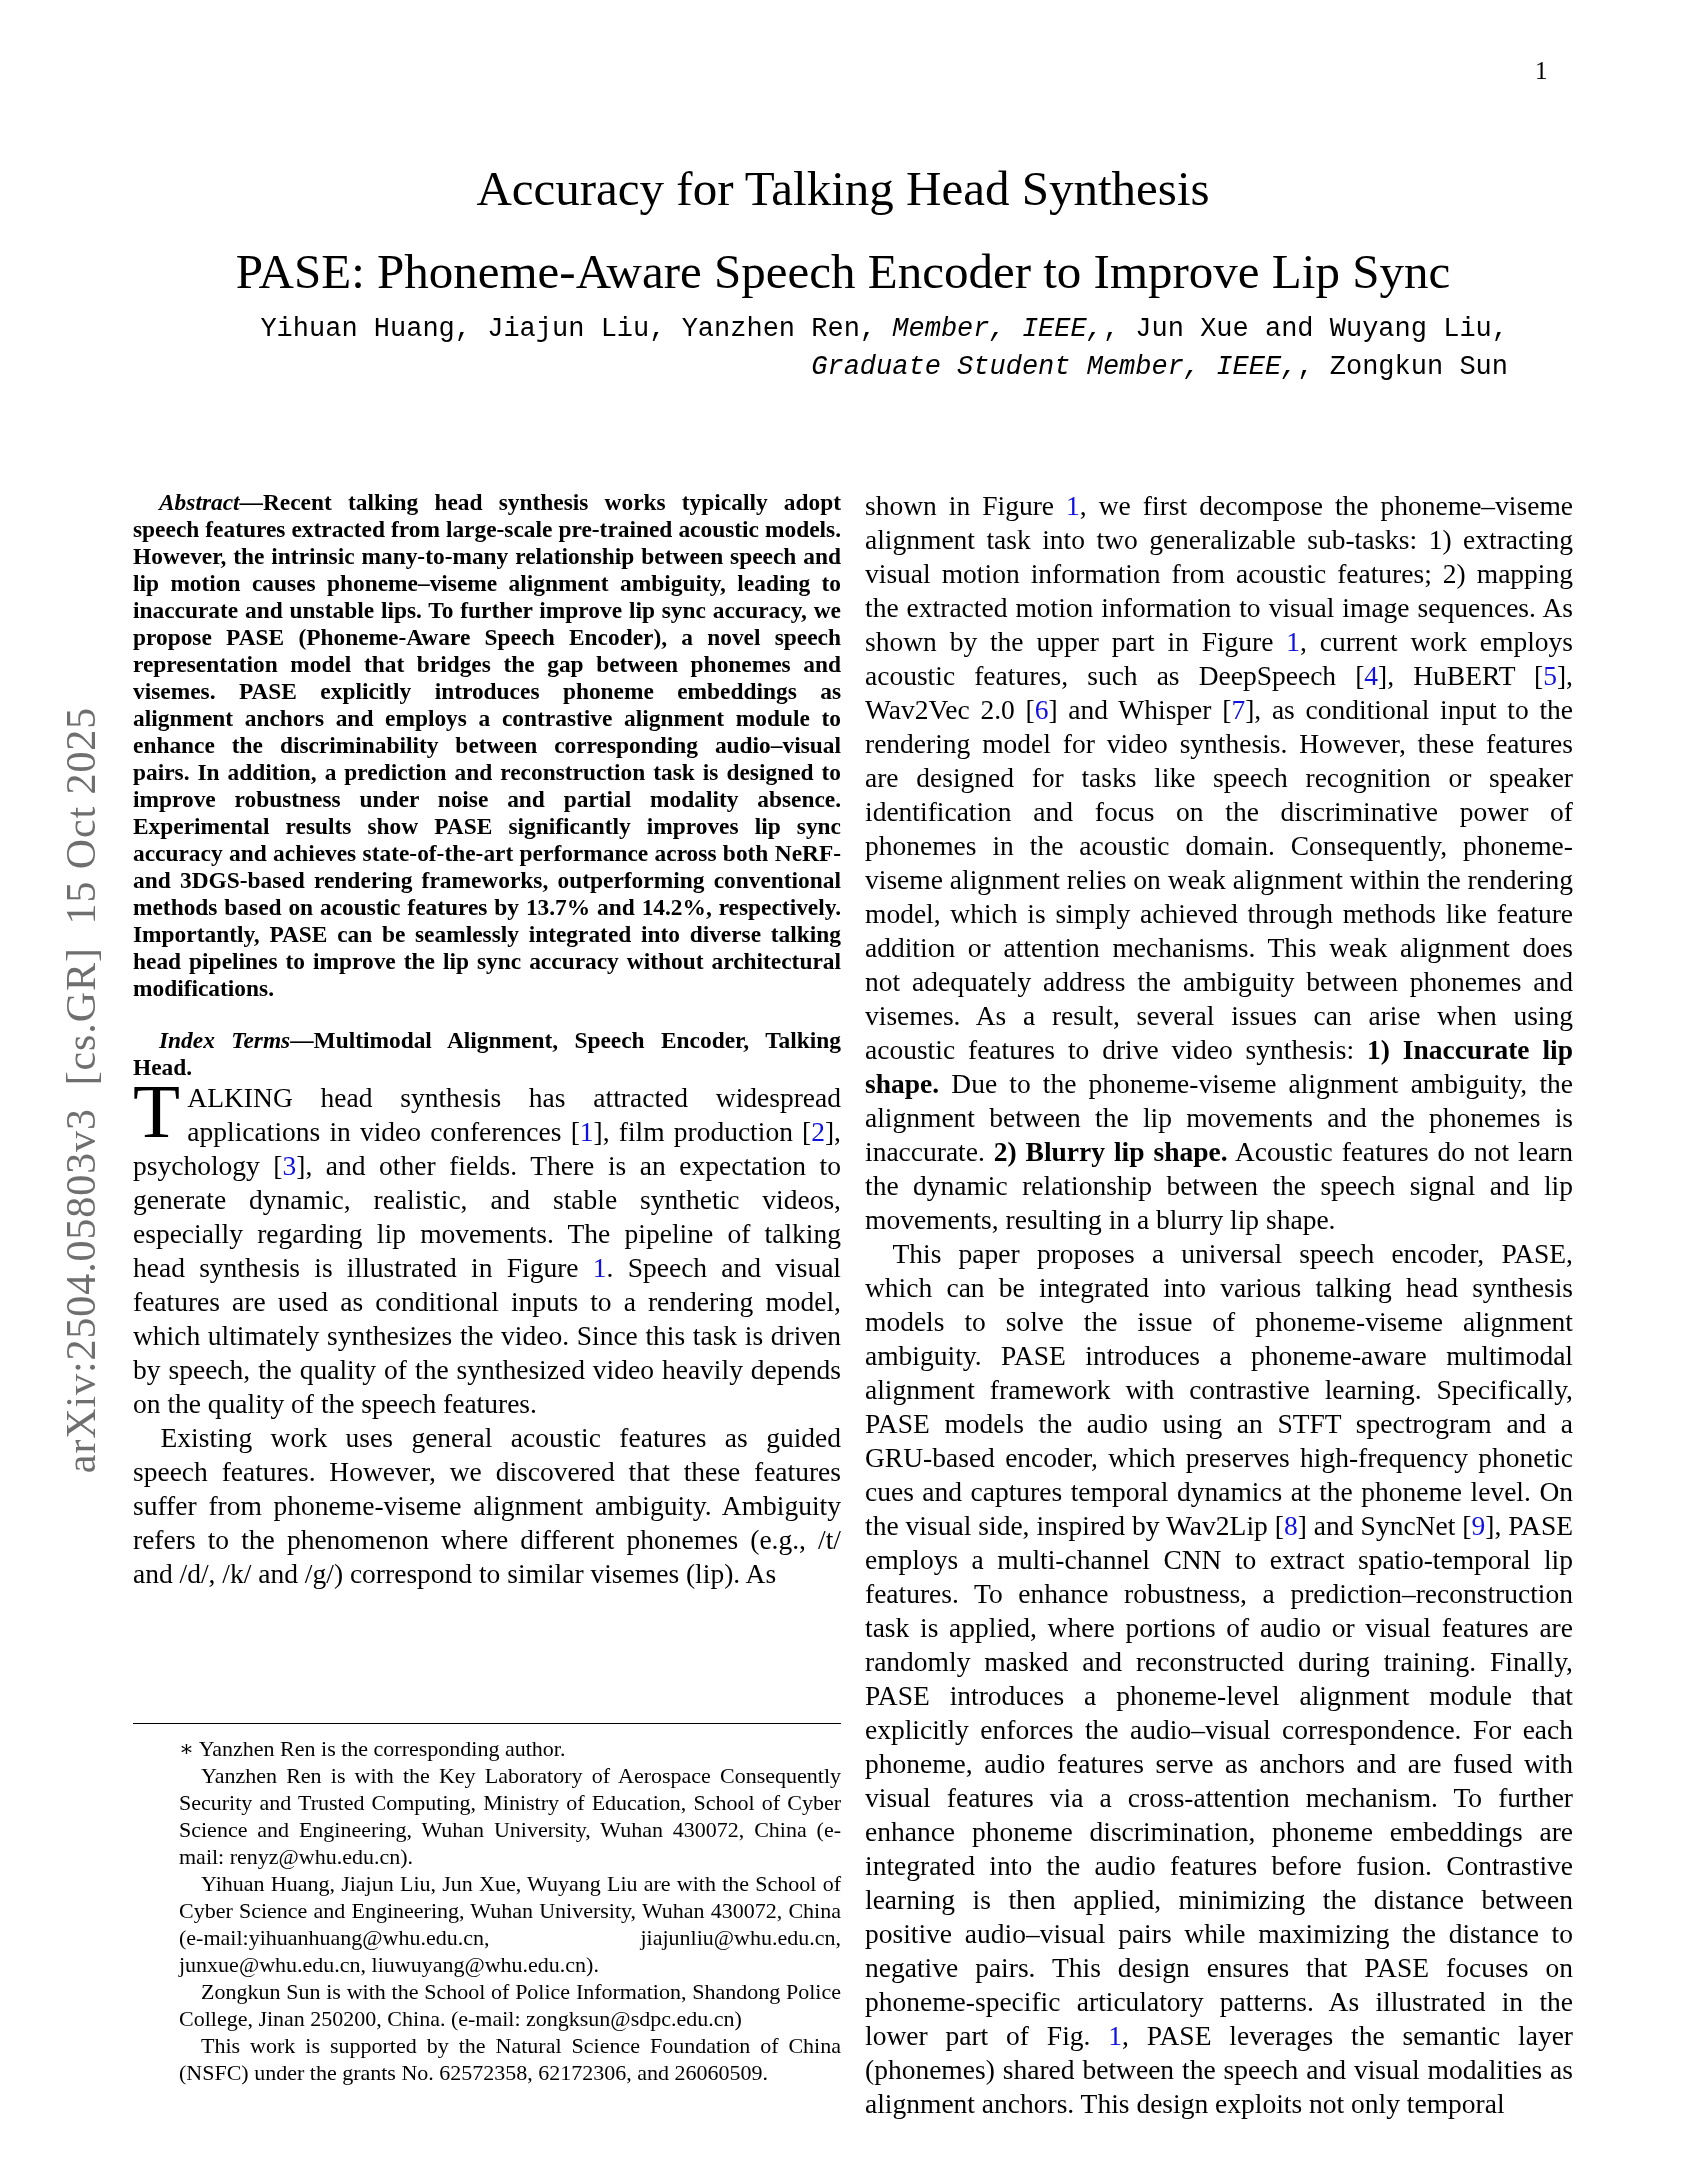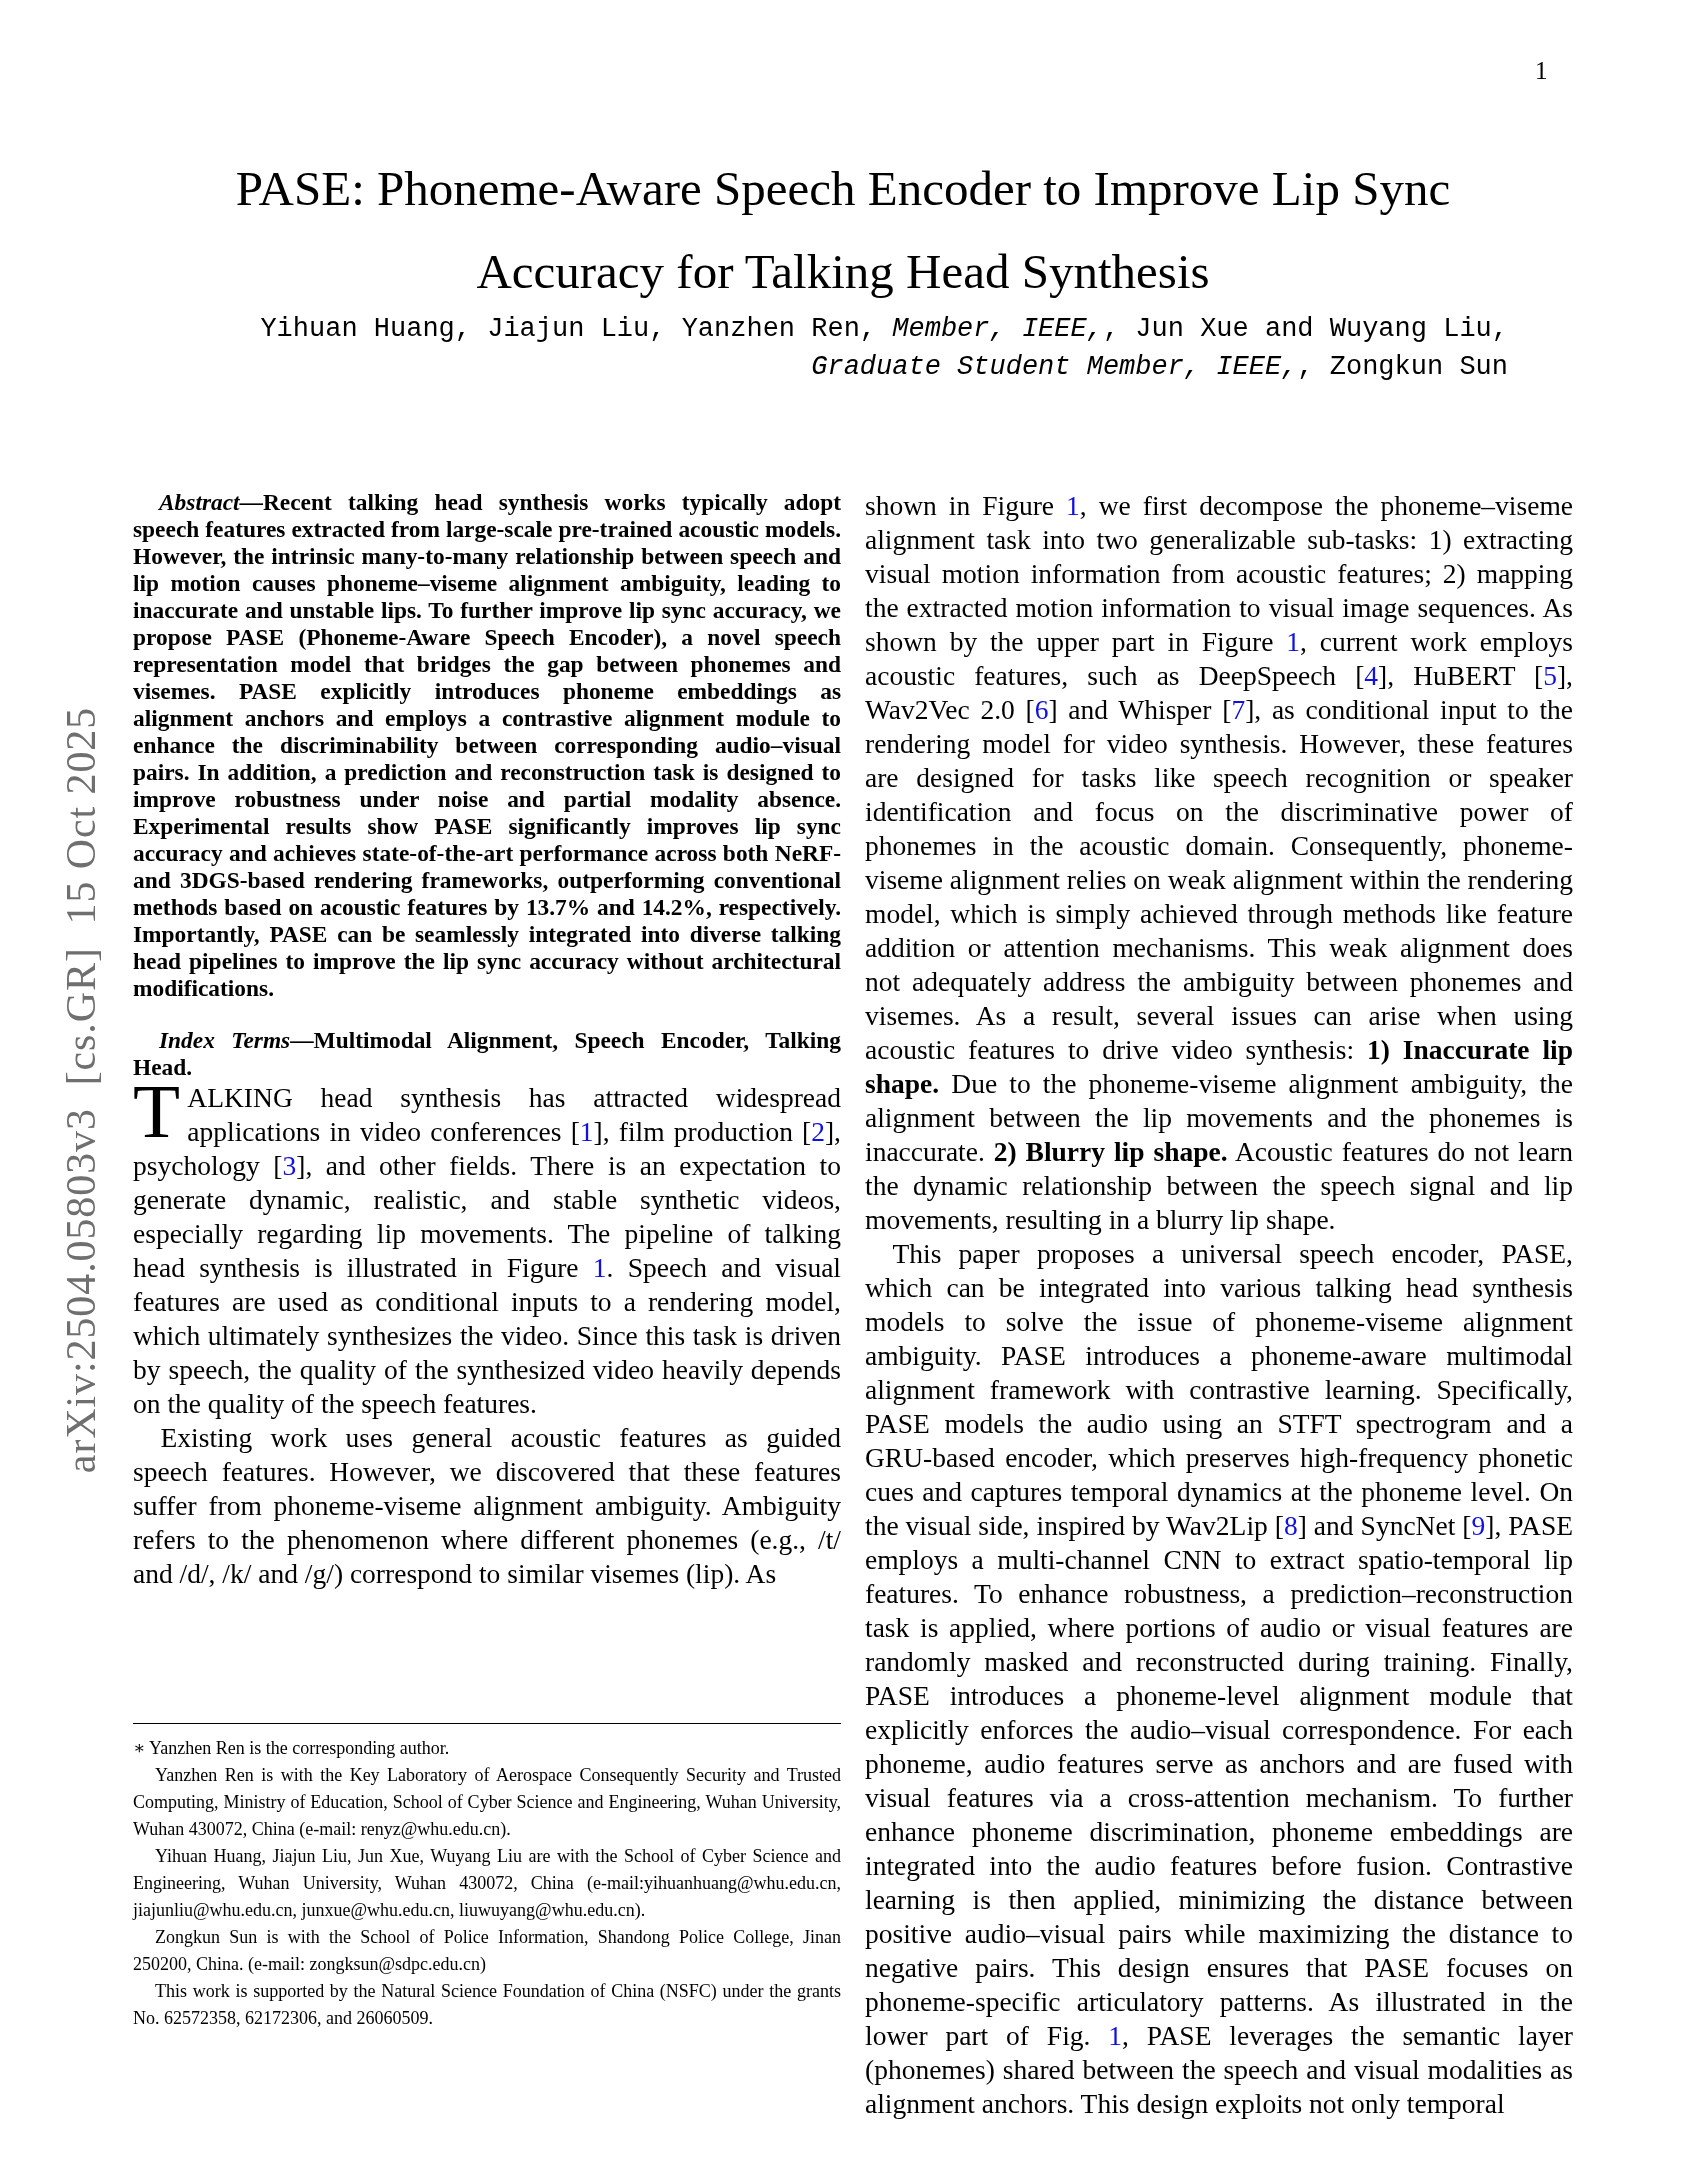--- a/index.html
+++ b/index.html
@@ -108,38 +108,39 @@
     top:1723px;
     left:133px;
     width:708px;
   }
   .fnrule{
     width:100%;
     border-top:1.8px solid #000;
     margin-bottom:11px;
   }
   .fn{
-    font-size:18px;
+    font-size:22px;
     line-height:27px;
     text-align:justify;
+    margin-left:46px;
   }
   .fn.ind{text-indent:22px;}
 </style>
 </head>
 <body>
 
 <div class="page">
 
   <div class="pageno">1</div>
 
   <div class="arxiv">arXiv:2504.05803v3  [cs.GR]  15 Oct 2025</div>
 
   <h1 class="title">
+    <span class="tl">Accuracy for Talking Head Synthesis</span>
     <span class="tl">PASE: Phoneme-Aware Speech Encoder to Improve Lip Sync</span>
-    <span class="tl">Accuracy for Talking Head Synthesis</span>
   </h1>
 
   <div class="authors"><span>Yihuan Huang, Jiajun Liu, Yanzhen Ren, </span><span class="seg-i">Member, IEEE,</span><span>, Jun Xue and Wuyang Liu, </span><span class="seg-i">Graduate Student Member, IEEE,</span><span>, Zongkun Sun</span></div>
 
   <div class="columns">
 
     <div class="col">
       <p class="abs"><span class="seg-bi">Abstract</span><span class="seg-b">—Recent talking head synthesis works typically adopt speech features extracted from large-scale pre-trained acoustic models. However, the intrinsic many-to-many relationship between speech and lip motion causes phoneme–viseme alignment ambiguity, leading to inaccurate and unstable lips. To further improve lip sync accuracy, we propose PASE (Phoneme-Aware Speech Encoder), a novel speech representation model that bridges the gap between phonemes and visemes. PASE explicitly introduces phoneme embeddings as alignment anchors and employs a contrastive alignment module to enhance the discriminability between corresponding audio–visual pairs. In addition, a prediction and reconstruction task is designed to improve robustness under noise and partial modality absence. Experimental results show PASE significantly improves lip sync accuracy and achieves state-of-the-art performance across both NeRF- and 3DGS-based rendering frameworks, outperforming conventional methods based on acoustic features by 13.7% and 14.2%, respectively. Importantly, PASE can be seamlessly integrated into diverse talking head pipelines to improve the lip sync accuracy without architectural modifications.</span></p>
       <p class="abs idx"><span class="seg-bi">Index Terms</span><span class="seg-b">—Multimodal Alignment, Speech Encoder, Talking Head.</span></p>
       <p class="body first"><span class="seg-drop">T</span><span>ALKING  head synthesis has attracted widespread applications in video conferences [</span><span class="seg-c">1</span><span>], film production [</span><span class="seg-c">2</span><span>], psychology [</span><span class="seg-c">3</span><span>], and other fields. There is an expectation to generate dynamic, realistic, and stable synthetic videos, especially regarding lip movements. The pipeline of talking head synthesis is illustrated in Figure </span><span class="seg-c">1</span><span>. Speech and visual features are used as conditional inputs to a rendering model, which ultimately synthesizes the video. Since this task is driven by speech, the quality of the synthesized video heavily depends on the quality of the speech features.</span></p>

